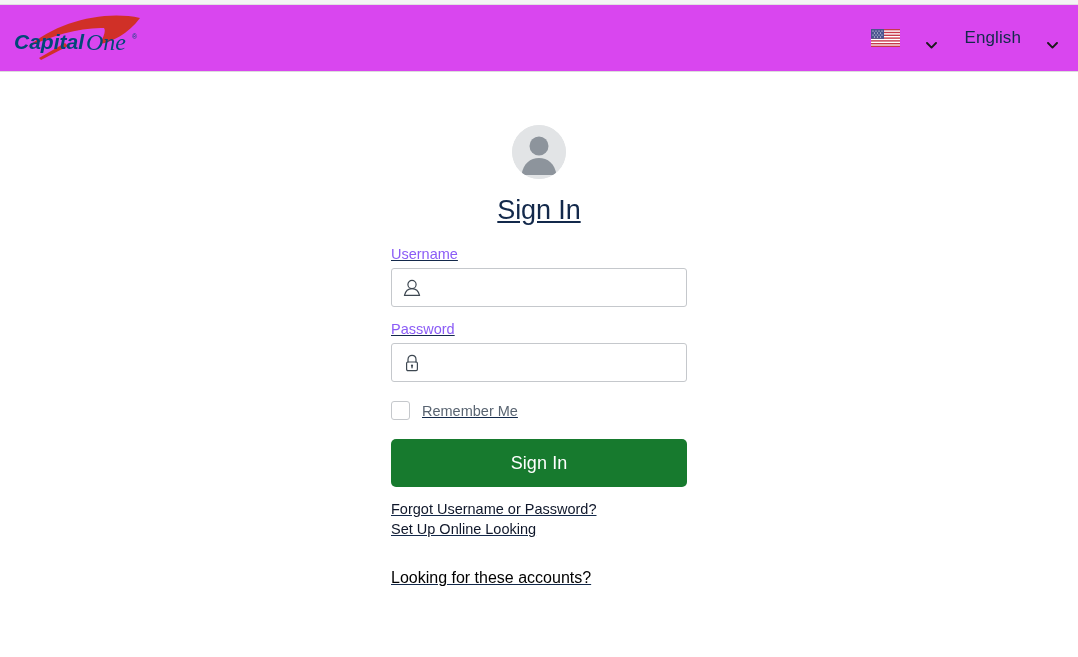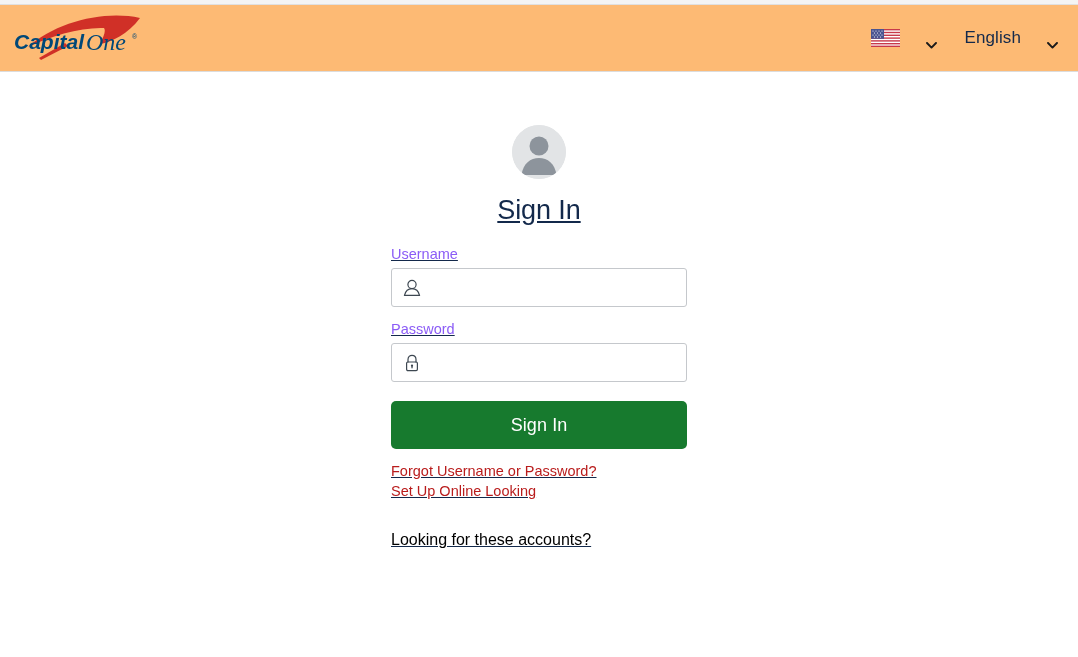--- a/index.html
+++ b/index.html
@@ -21,21 +21,21 @@
     height: 5px;
     width: 100%;
     background: #f4f4f4;
     border-bottom: 1px solid #e0e0e0;
   }
 
   
   .header {
     height: 67px;
     width: 100%;
-    background: #fdba74;
+    background: #d946ef;
     border-bottom: 1px solid #dcdcdc;
     display: flex;
     align-items: center;
     justify-content: space-between;
     padding: 0 14px 0 8px;
   }
   .logo-wrap {
     width: 150px;
     height: 52px;
     display: block;
@@ -132,21 +132,21 @@
     height: 100%;
     border: 0;
     outline: none;
     background: transparent;
     padding: 0 10px 0 40px;
     font-size: 15px;
     font-family: "Liberation Sans", sans-serif;
     color: #13294b;
   }
   .field-block { margin-bottom: 14px; }
-  .field-block.pw { margin-bottom: 0; }
+  .field-block.pw { margin-bottom: 9px; }
 
   .remember-row {
     display: flex;
     align-items: center;
     gap: 12px;
     margin-top: 19px;
   }
   .checkbox {
     width: 19px;
     height: 19px;
@@ -177,21 +177,21 @@
   }
 
   .links {
     margin-top: 14px;
     display: flex;
     flex-direction: column;
     gap: 4px;
   }
   .link {
     font-size: 14.5px;
-    color: #b91c1c;
+    color: #0f172a;
     text-decoration: none;
     cursor: pointer;
     width: fit-content;
   }
 
   .accounts-block { margin-top: 32px; }
   .accounts-title {
     font-size: 16px;
     color: #000000;
     margin: 0 0 6px 0;
@@ -310,20 +310,24 @@
             <rect x="4.6" y="9" width="10.8" height="8.6" rx="1.3" fill="none" stroke="#3d4751" stroke-width="1.2"></rect>
             <circle cx="10" cy="12.6" r="1.15" fill="#3d4751"></circle>
             <rect x="9.4" y="12.8" width="1.25" height="2.5" fill="#3d4751"></rect>
           </svg>
         </span>
         <input type="password" value="" placeholder="" style="">
       </div>
     </div>
 
     
+    <div class="remember-row">
+      <div class="checkbox"></div>
+      <span class="remember-label">Remember Me</span>
+    </div>
 
     
     <button class="signin-btn">Sign In</button>
 
     
     <div class="links">
       <a class="link">Forgot Username or Password?</a>
       <a class="link">Set Up Online Looking</a>
     </div>
 

